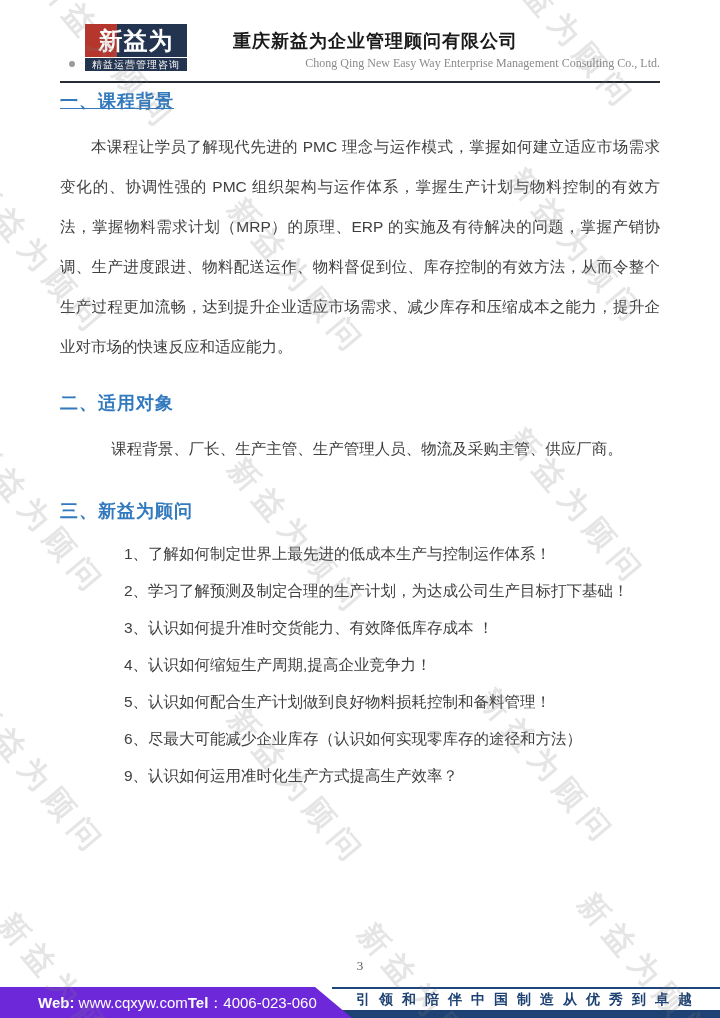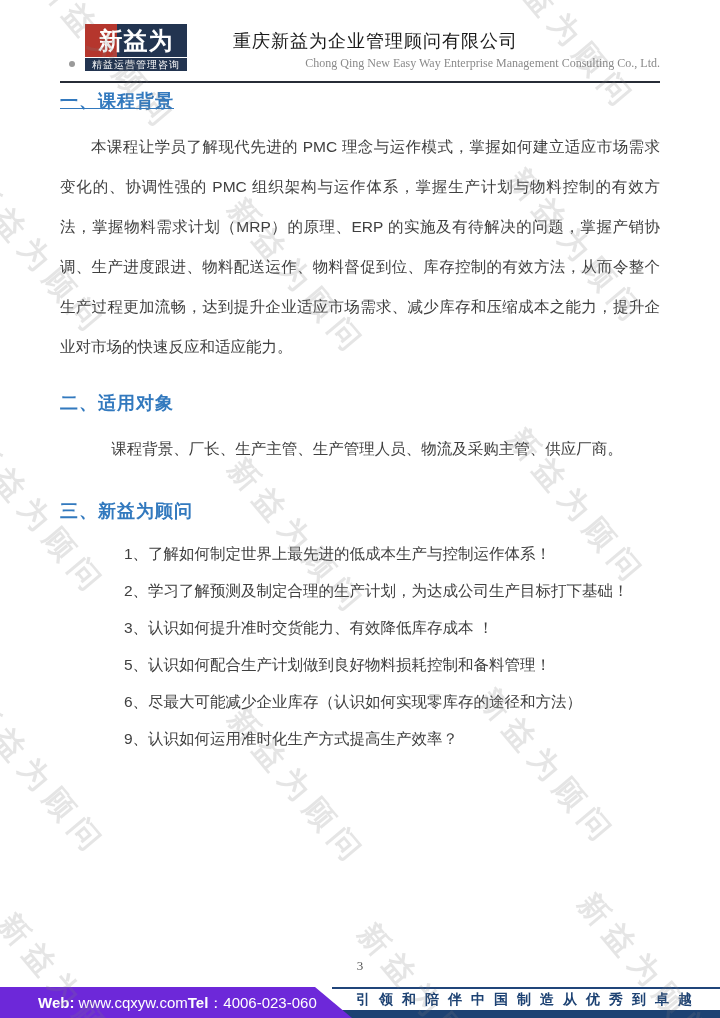--- a/index.html
+++ b/index.html
@@ -46,21 +46,21 @@
   }
   .logo-sub {
     height:14px; line-height:14px;
     text-align:center;
     color:#fff; font-size:10px; letter-spacing:1px;
     border-top:1px solid #ffffff;
     white-space:nowrap;
   }
   .company-cn {
     position:absolute; left:233px; top:29px;
-    font-size:18px; font-weight:normal; color:#1a1a1a;
+    font-size:18px; font-weight:bold; color:#1a1a1a;
     letter-spacing:1px; white-space:nowrap;
   }
   .company-en {
     position:absolute; right:60px; top:56px;
     font-family:"Liberation Serif","DejaVu Serif",serif;
     font-size:12px; color:#8a8a8a; white-space:nowrap;
   }
   .header-dot {
     position:absolute; left:69px; top:61px;
     width:6px; height:6px; border-radius:50%;
@@ -162,20 +162,21 @@
     <p class="para para-indent2">本课程让学员了解现代先进的 PMC 理念与运作模式，掌握如何建立适应市场需求变化的、协调性强的 PMC 组织架构与运作体系，掌握生产计划与物料控制的有效方法，掌握物料需求计划（MRP）的原理、ERP 的实施及有待解决的问题，掌握产销协调、生产进度跟进、物料配送运作、物料督促到位、库存控制的有效方法，从而令整个生产过程更加流畅，达到提升企业适应市场需求、减少库存和压缩成本之能力，提升企业对市场的快速反应和适应能力。</p>
 
     <div class="section-heading h-aud">二、适用对象</div>
     <p class="para para-indent3">课程背景、厂长、生产主管、生产管理人员、物流及采购主管、供应厂商。</p>
 
     <div class="section-heading h-ben">三、新益为顾问</div>
     <ul class="benefit-list">
       <li>1、了解如何制定世界上最先进的低成本生产与控制运作体系！</li>
       <li>2、学习了解预测及制定合理的生产计划，为达成公司生产目标打下基础！</li>
       <li>3、认识如何提升准时交货能力、有效降低库存成本 ！</li>
+      <li>4、认识如何缩短生产周期,提高企业竞争力！</li>
       <li>5、认识如何配合生产计划做到良好物料损耗控制和备料管理！</li>
       <li>6、尽最大可能减少企业库存（认识如何实现零库存的途径和方法）</li>
       <li>9、认识如何运用准时化生产方式提高生产效率？</li>
     </ul>
   </div>
 
   <div class="page-number">3</div>
   <div class="footer">
     <div class="footer-strip"></div>
     <div class="footer-left">

